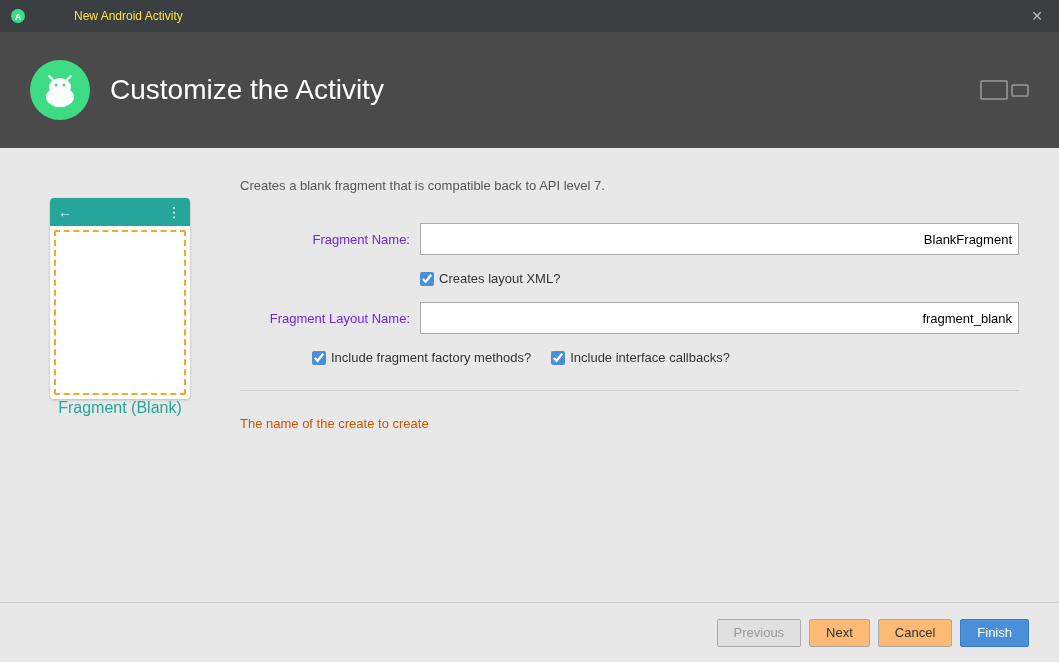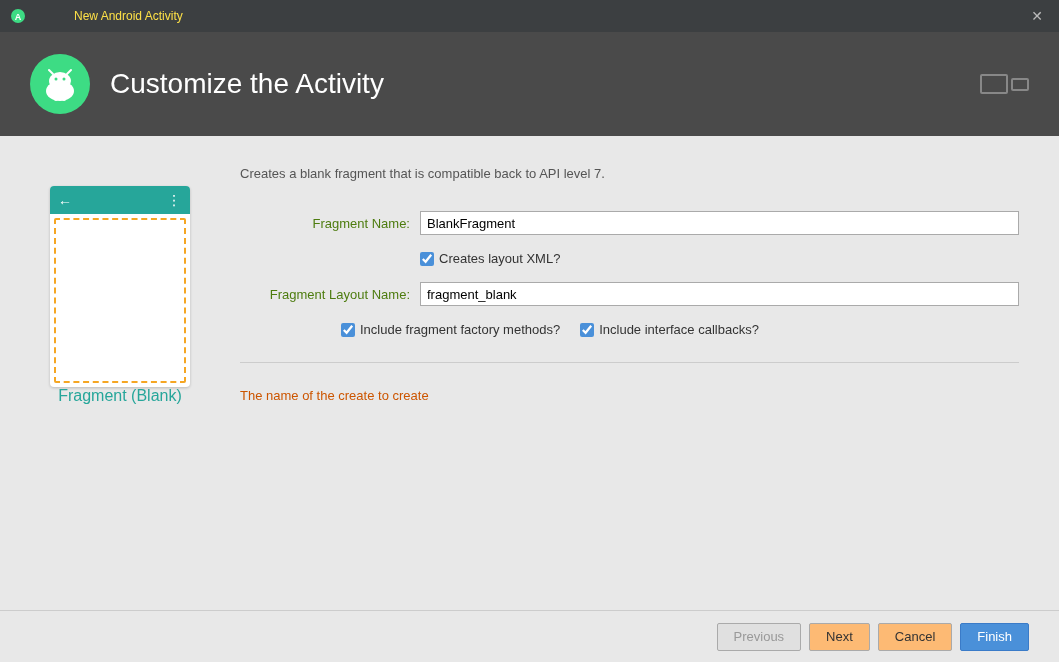--- a/index.html
+++ b/index.html
@@ -43,21 +43,21 @@
       cursor: pointer;
       font-size: 14px;
       background: none;
       border: none;
       padding: 2px 6px;
     }
 
     
     .header {
       background: #4a4a4a;
-      height: 104px;
+      height: 116px;
       display: flex;
       align-items: center;
       padding: 0 30px;
       flex-shrink: 0;
       justify-content: space-between;
     }
     .header-left {
       display: flex;
       align-items: center;
       gap: 20px;
@@ -158,46 +158,47 @@
       display: flex;
       flex-direction: column;
       gap: 16px;
     }
     .form-row {
       display: flex;
       align-items: center;
       gap: 10px;
     }
     .form-label {
-      color: #4d7c0f;
+      color: #6d28d9;
       font-size: 13px;
       width: 170px;
       text-align: right;
       flex-shrink: 0;
     }
     .form-input {
       flex: 1;
-      height: 24px;
+      height: 32px;
       border: 1px solid #aaa;
       padding: 0 6px;
       font-size: 13px;
       background: white;
       outline: none;
+      text-align: right;
     }
     .checkbox-row {
       display: flex;
       align-items: center;
       gap: 6px;
       margin-left: 180px;
     }
     .checkbox-multi-row {
       display: flex;
       align-items: center;
       gap: 20px;
-      margin-left: 101px;
+      margin-left: 72px;
     }
     .checkbox-item {
       display: flex;
       align-items: center;
       gap: 5px;
     }
     .checkbox-item input[type="checkbox"] {
       accent-color: #4a90d9;
       width: 14px;
       height: 14px;
@@ -212,21 +213,21 @@
       margin: 25px 0;
     }
     .hint-text {
       color: #cc5500;
       font-size: 13px;
     }
 
     
     .footer {
       background: #e8e8e8;
-      height: 52px;
+      height: 60px;
       display: flex;
       align-items: center;
       justify-content: flex-end;
       padding: 0 30px;
       gap: 8px;
       border-top: 1px solid #ccc;
       flex-shrink: 0;
     }
     .btn {
       height: 28px;

